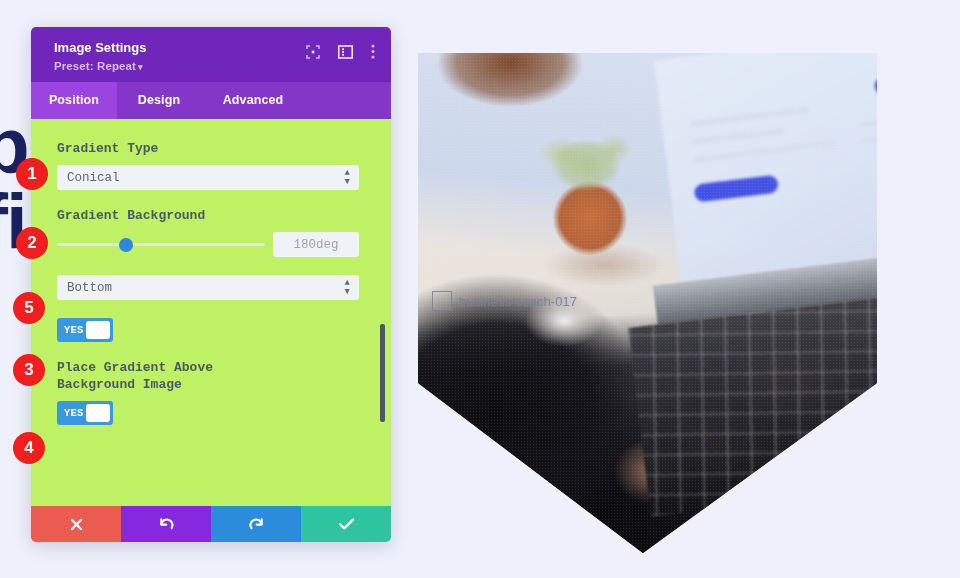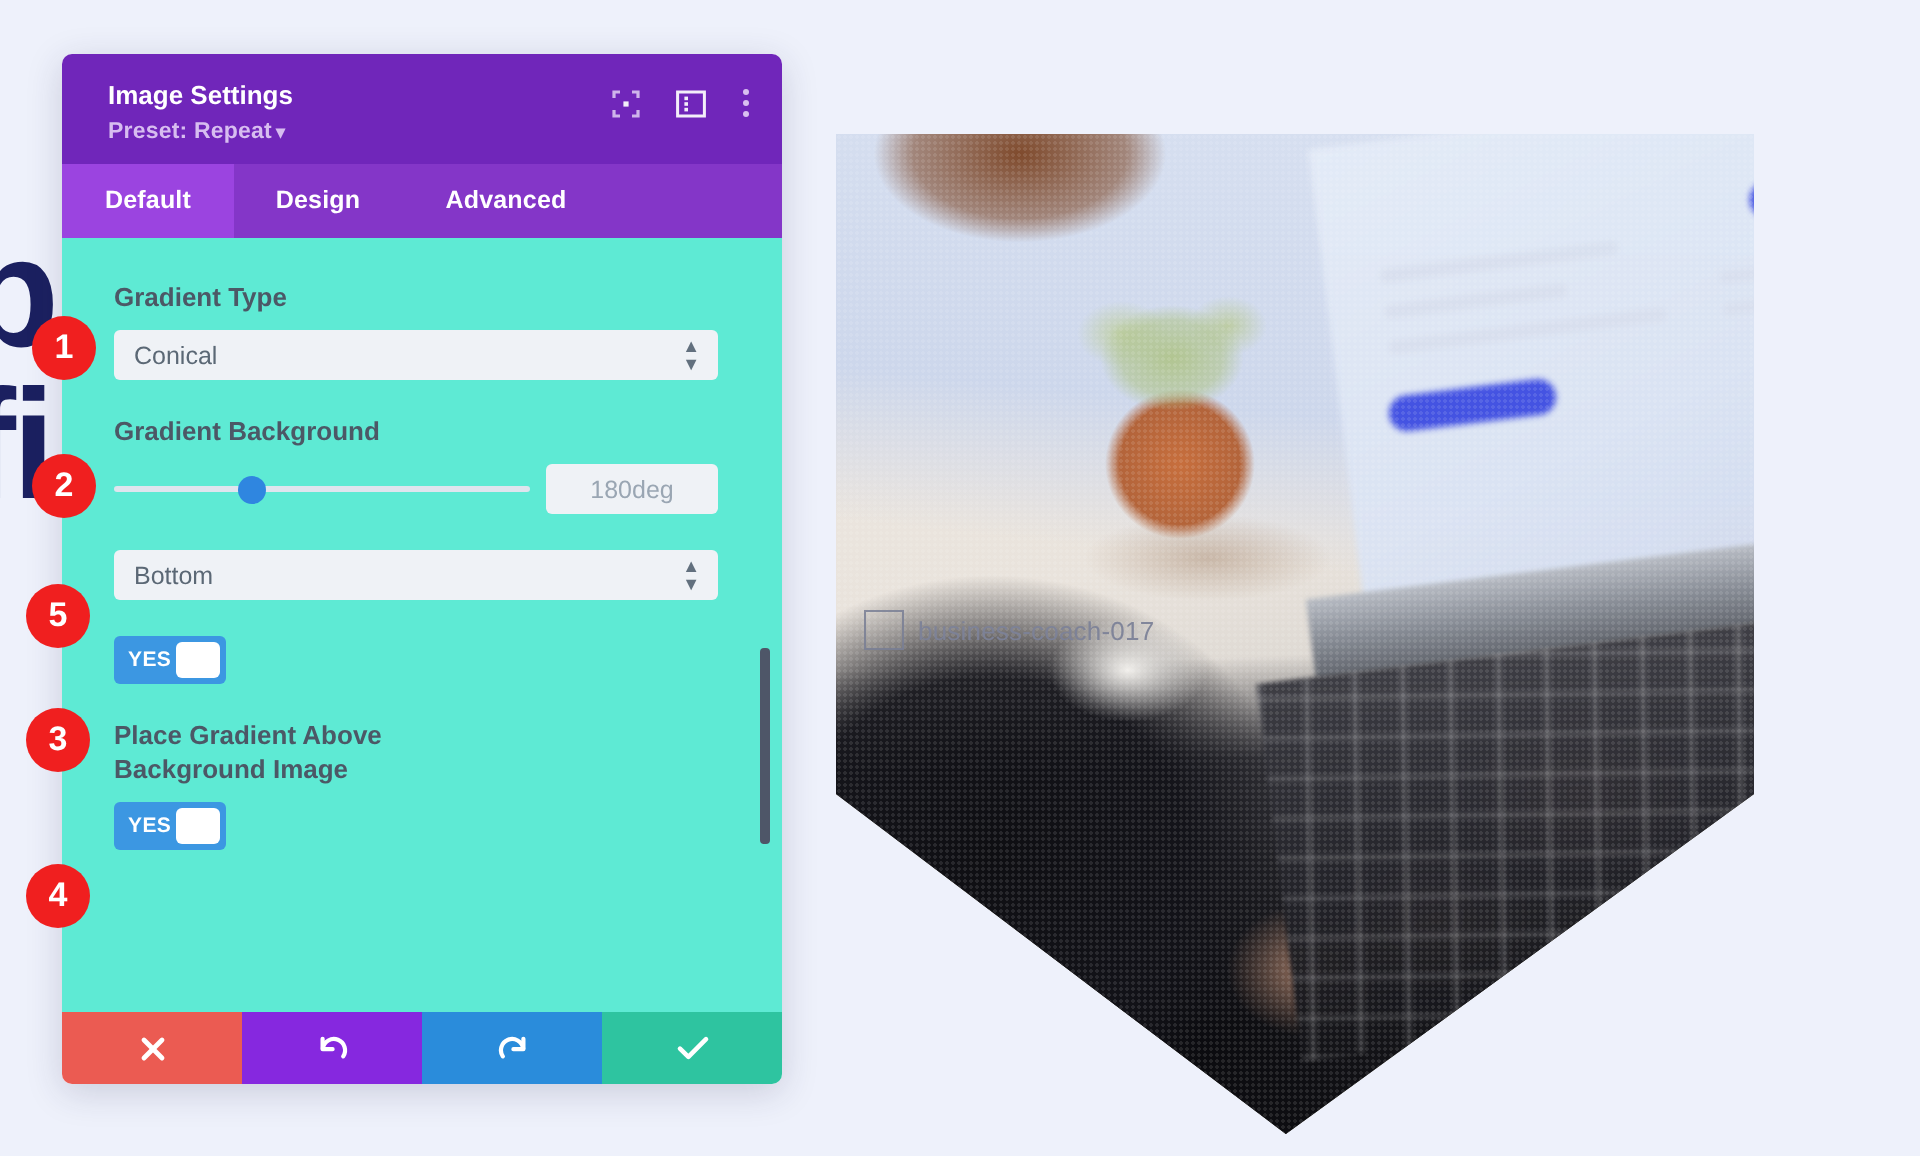--- a/index.html
+++ b/index.html
@@ -44,21 +44,21 @@
     line-height: 26px;
     color: #2b2f4a;
     white-space: nowrap;
   }
   #bg-paragraph .l2 { padding-left: 26px; display: block; }
 
   
   #image-card {
     position: absolute;
     left: 418px;
-    top: 67px;
+    top: 53px;
     width: 459px;
     height: 500px;
     z-index: 1;
     -webkit-clip-path: polygon(0 0, 100% 0, 100% 66%, 49% 100%, 0 66%);
     clip-path: polygon(0 0, 100% 0, 100% 66%, 49% 100%, 0 66%);
     overflow: hidden;
     background: #fef9c3;
   }
   #image-card .photo {
     position: absolute;
@@ -227,23 +227,24 @@
     letter-spacing: .1px;
   }
   .tab.t0 { width: 86px; }
   .tab.t1 { width: 84px; }
   .tab.t2 { width: 104px; }
   .tab.active { background: #9b44e0; }
 
   .modal-body {
     position: relative;
     flex: 1 1 auto;
-    background: #5eead4;
+    background: #bef264;
     padding: 22px 18px 8px 26px;
     overflow: hidden;
+    font-family: Liberation Mono, monospace;
   }
   .field { margin-bottom: 18px; }
   .field-label {
     font-size: 13px;
     font-weight: bold;
     color: #4c5866;
     margin-bottom: 8px;
     line-height: 1.25;
   }
   .select-box {
@@ -451,21 +452,21 @@
         <svg width="4" height="15" viewBox="0 0 4 15">
           <circle cx="2" cy="2" r="1.5" fill="#e2cdf5"></circle>
           <circle cx="2" cy="7.5" r="1.5" fill="#e2cdf5"></circle>
           <circle cx="2" cy="13" r="1.5" fill="#e2cdf5"></circle>
         </svg>
       </span>
     </div>
   </div>
 
   <div class="tabs">
-    <div class="tab t0 active">Default</div>
+    <div class="tab t0 active">Position</div>
     <div class="tab t1">Design</div>
     <div class="tab t2">Advanced</div>
   </div>
 
   <div class="modal-body">
 
     <div class="field">
       <div class="field-label">Gradient Type</div>
       <div class="select-box">
         <span>Conical</span>

